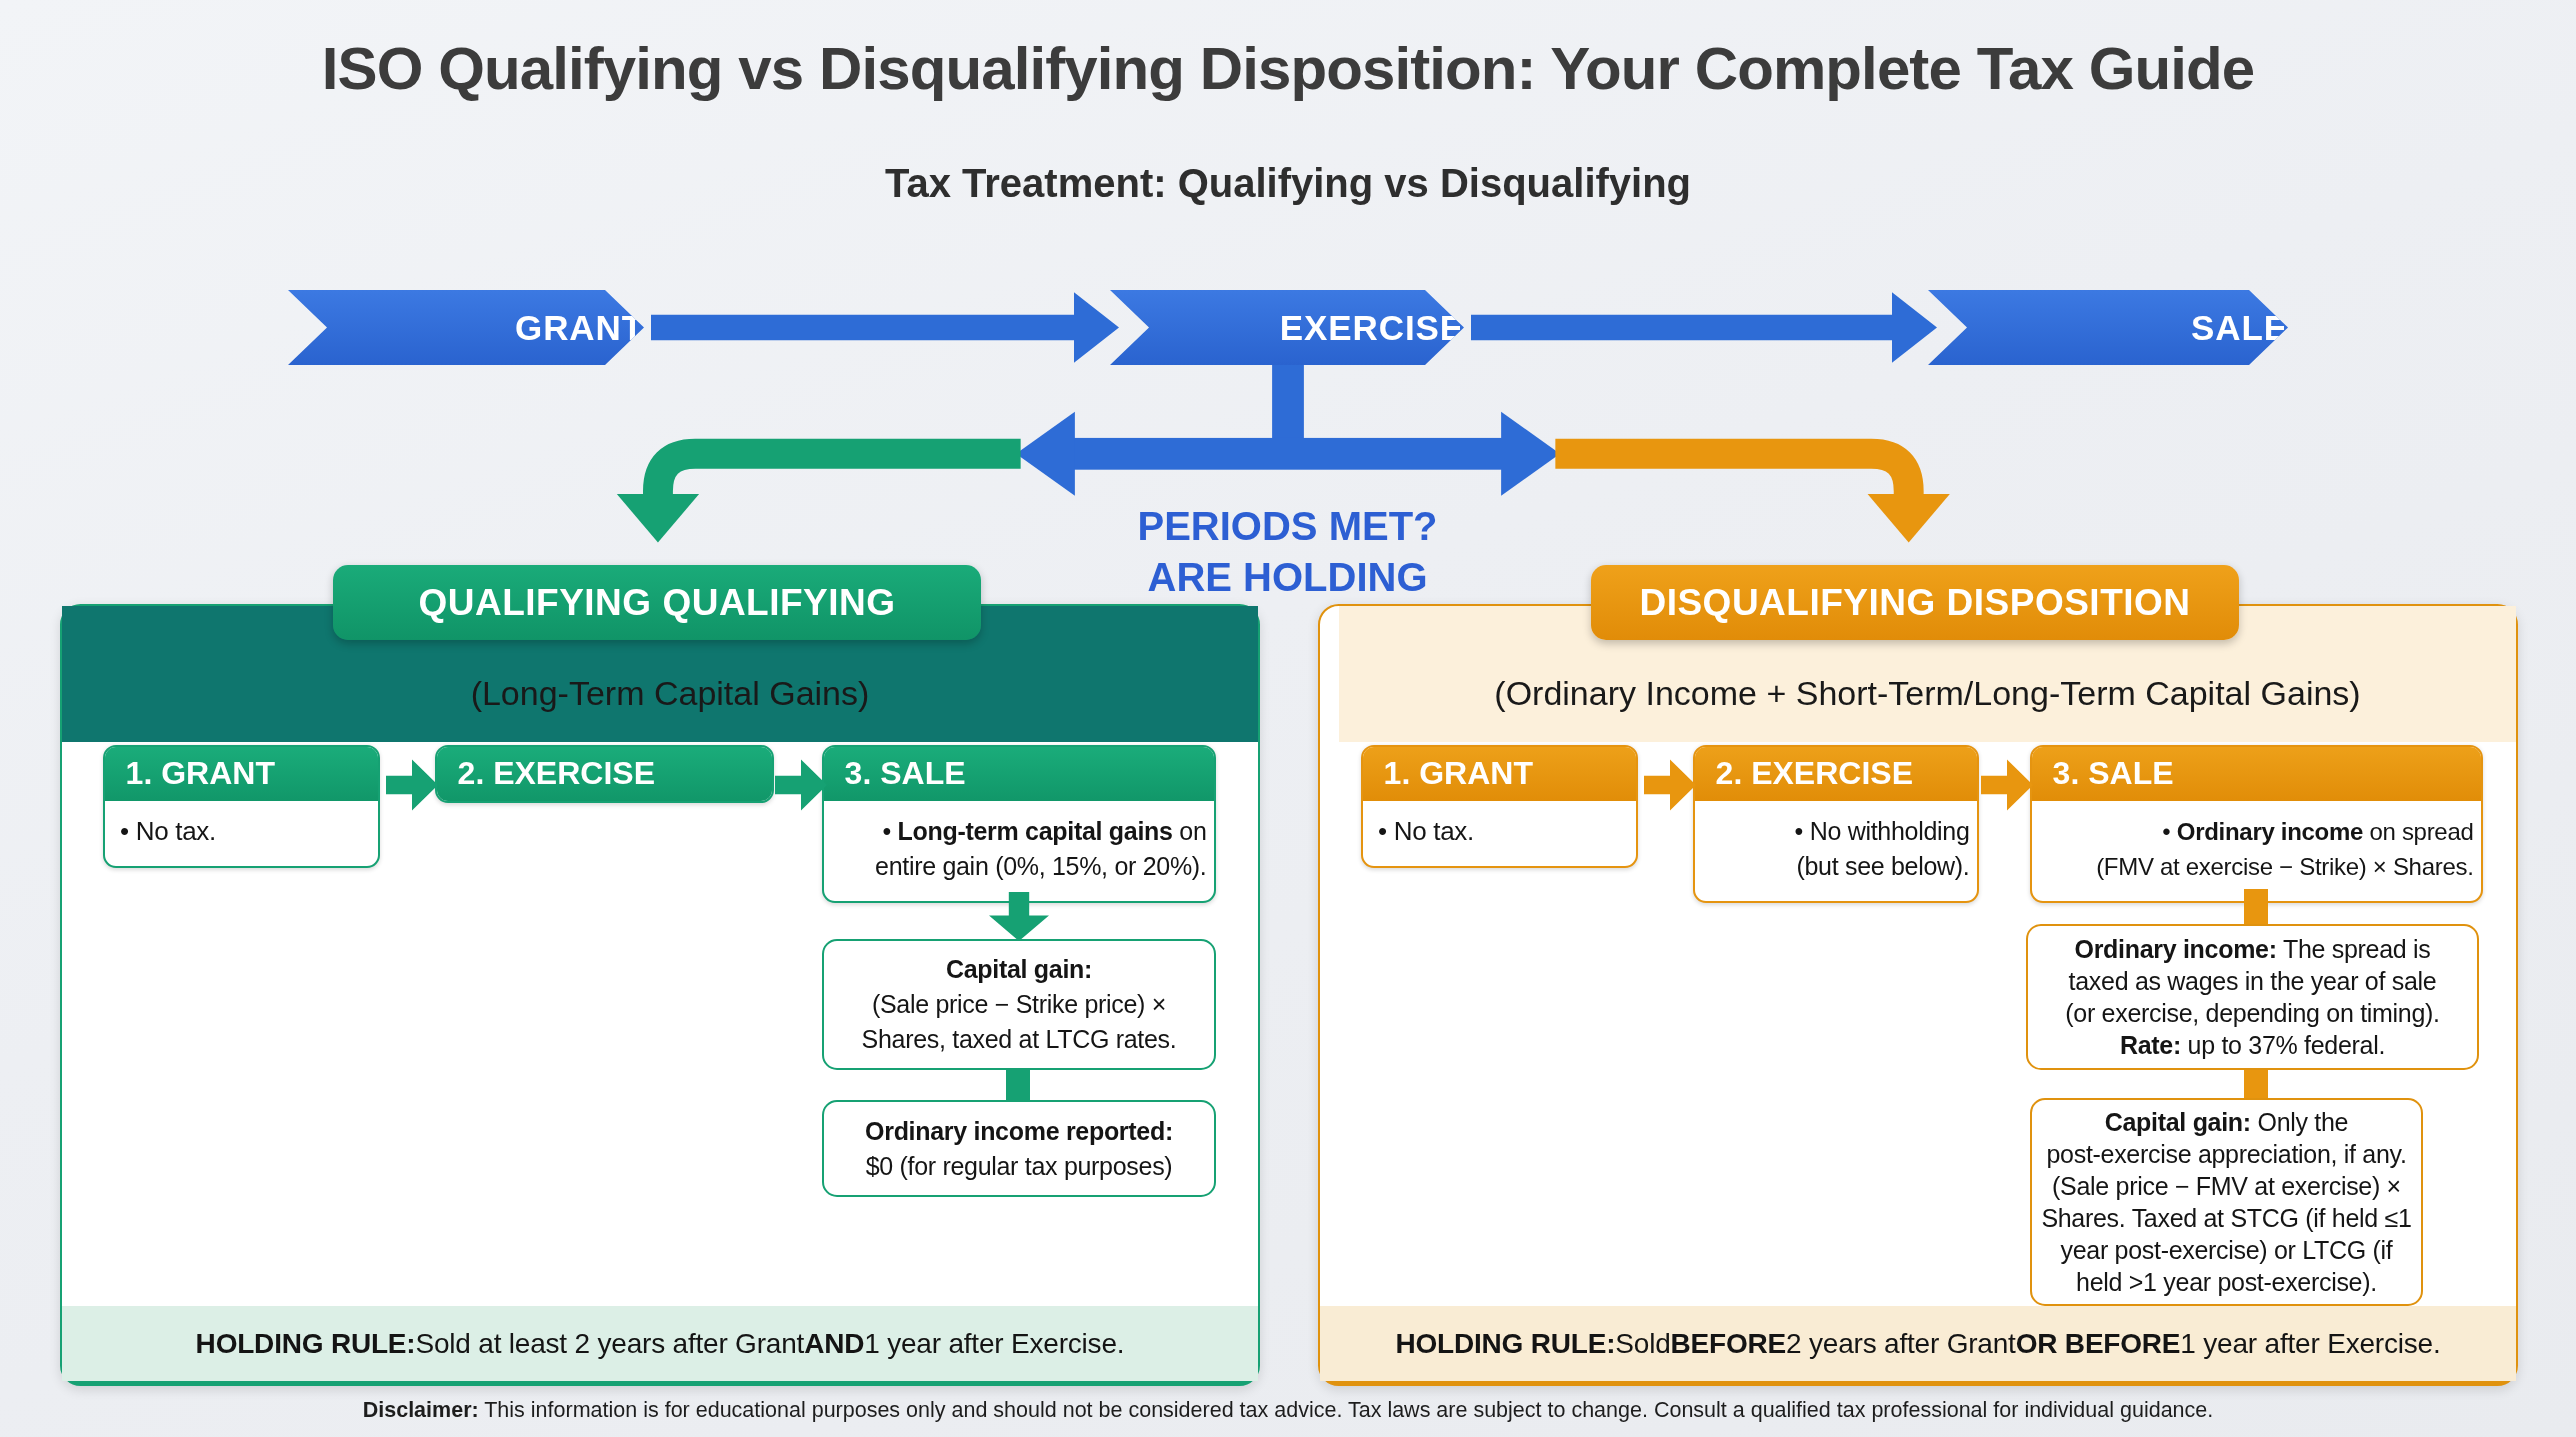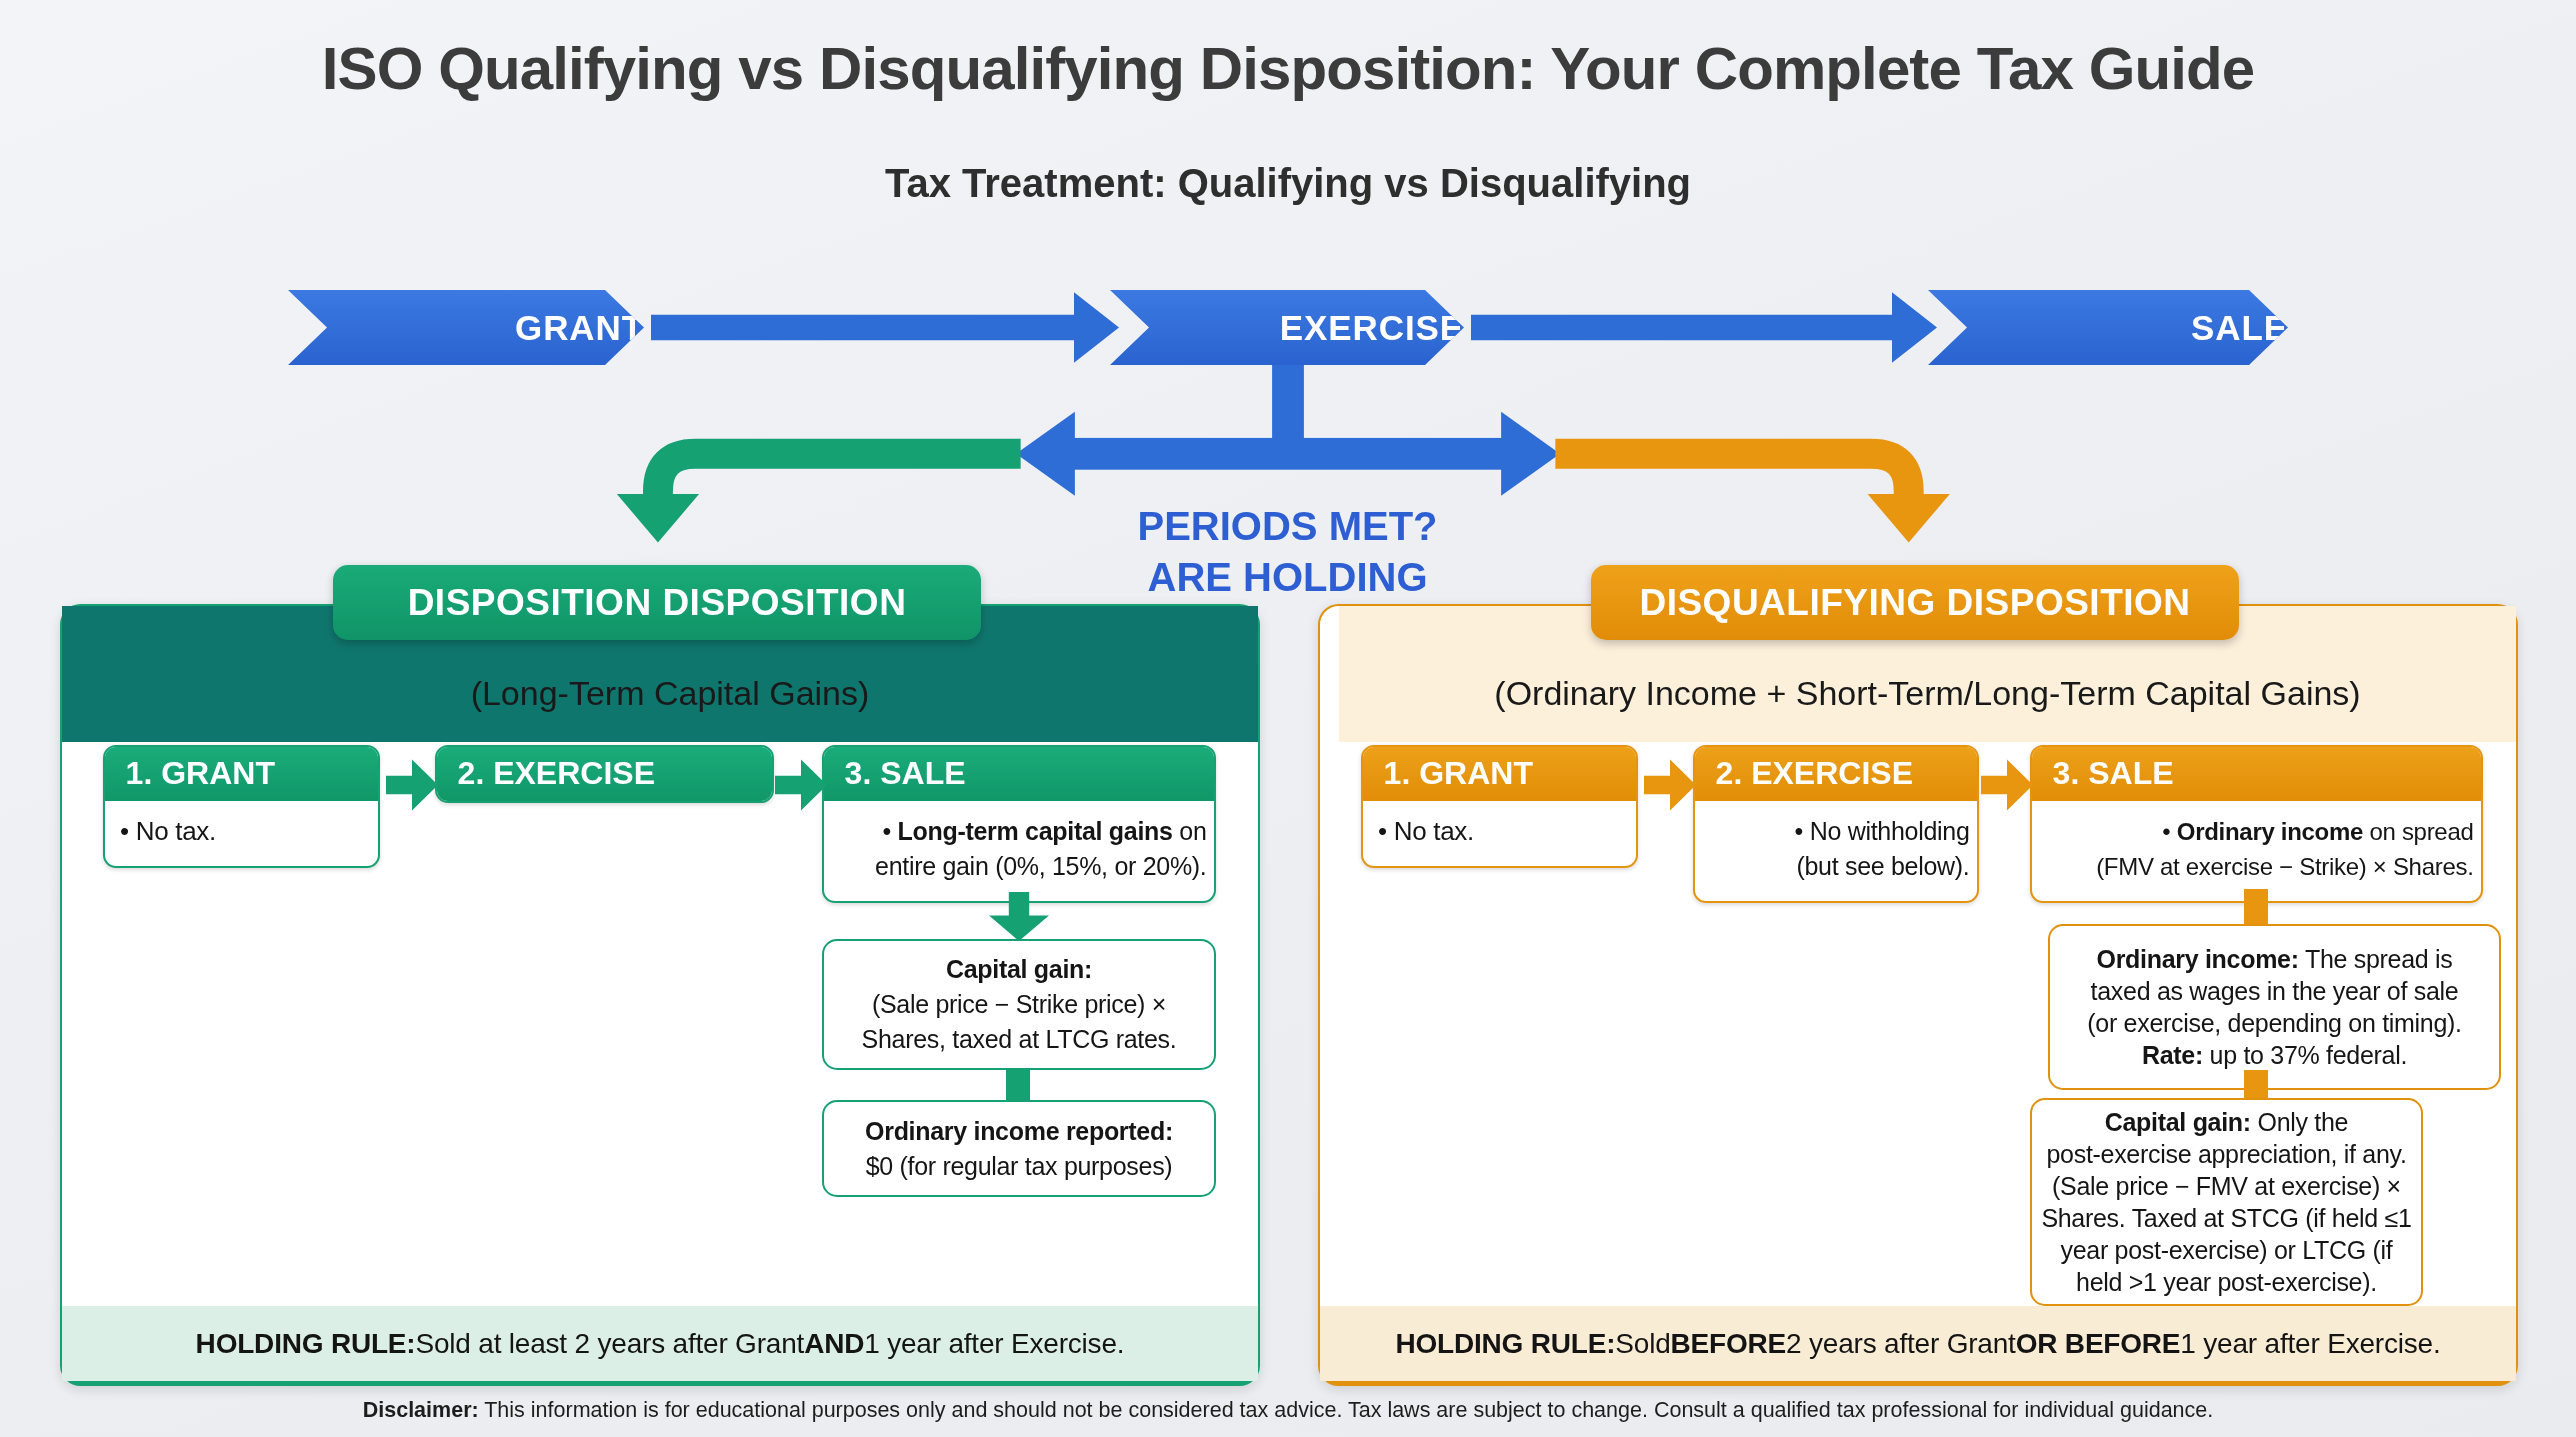--- a/index.html
+++ b/index.html
@@ -116,21 +116,21 @@
     <polygon points="658,138 746,138 702,190" fill="#16a173"></polygon>
     <path d="M1662 95 L2000 95 Q2040 95 2040 135 L2040 140" fill="none" stroke="#e8960f" stroke-width="32"></path>
     <polygon points="1996,138 2084,138 2040,190" fill="#e8960f"></polygon>
   </svg>
 
   <div class="question">
     <div>PERIODS MET?</div>
     <div>ARE HOLDING</div>
   </div>
 
-  <div class="tab q">DISPOSITION DISPOSITION</div>
+  <div class="tab q">QUALIFYING QUALIFYING</div>
   <div class="tab d">DISQUALIFYING DISPOSITION</div>
 
   <section class="panel q">
     <div class="panel-top q">(Long-Term Capital Gains)</div>
 
     <div class="step q" style="left:41px;top:139px;width:277px;">
       <div class="step-h q">1. GRANT</div>
       <div class="step-b"><span>• No tax.</span></div>
     </div>
     <div class="sarrow q" style="left:324px;top:150px;"></div>
@@ -184,21 +184,21 @@
     <div class="sarrow d" style="left:661px;top:150px;"></div>
     <div class="step d" style="left:710px;top:139px;width:453px;">
       <div class="step-h d">3. SALE</div>
       <div class="step-b center sm">
           <div class="ln"><span>• </span><span class="b">Ordinary income</span><span> on spread</span></div>
           <div class="ln"><span>(FMV at exercise − Strike) × Shares.</span></div>
         </div>
     </div>
 
     <div class="conn d" style="left:924px;top:283px;height:36px;"></div>
-    <div class="info d" style="left:728px;top:318px;width:453px;height:166px;">
+    <div class="info d" style="left:706px;top:318px;width:453px;height:146px;">
         <div class="ln"><span class="b">Ordinary income:</span><span> The spread is</span></div>
         <div class="ln"><span>taxed as wages in the year of sale</span></div>
         <div class="ln"><span>(or exercise, depending on timing).</span></div>
         <div class="ln"><span class="b">Rate:</span><span> up to 37% federal.</span></div>
       </div>
     <div class="conn d" style="left:924px;top:464px;height:28px;"></div>
     <div class="info d" style="left:710px;top:492px;width:393px;height:208px;">
         <div class="ln"><span class="b">Capital gain:</span><span> Only the</span></div>
         <div class="ln"><span>post-exercise appreciation, if any.</span></div>
         <div class="ln"><span>(Sale price − FMV at exercise) ×</span></div>

